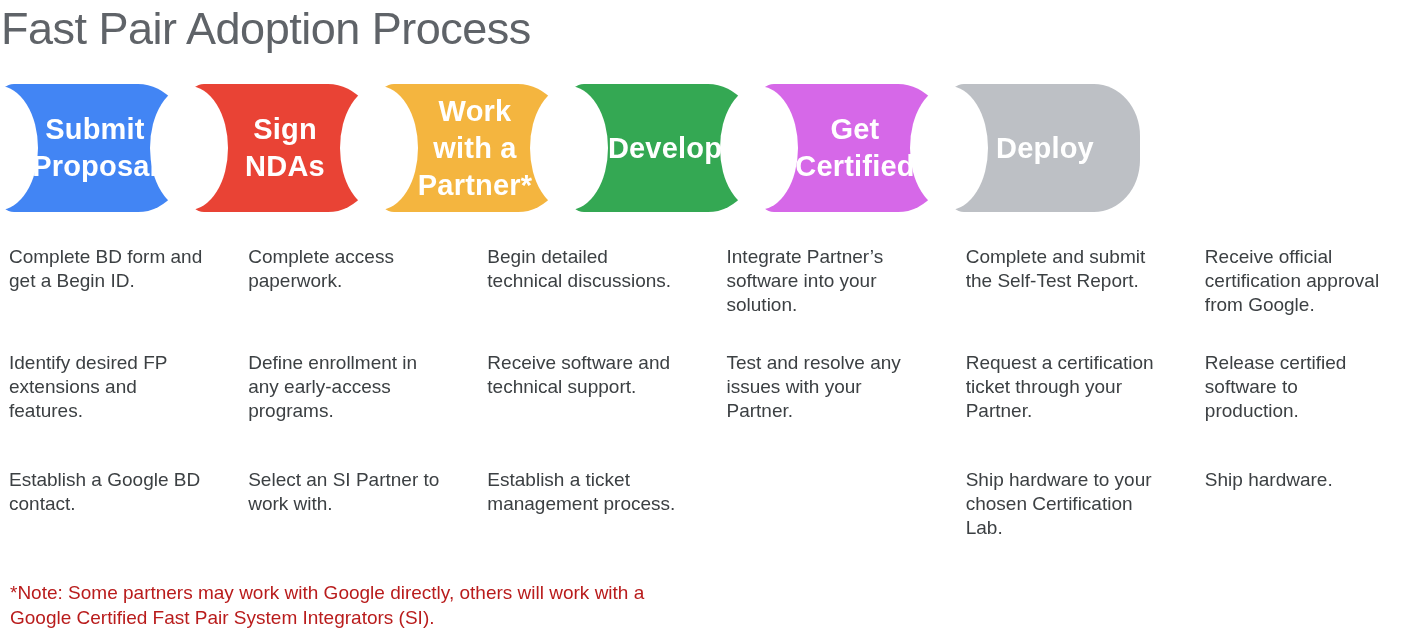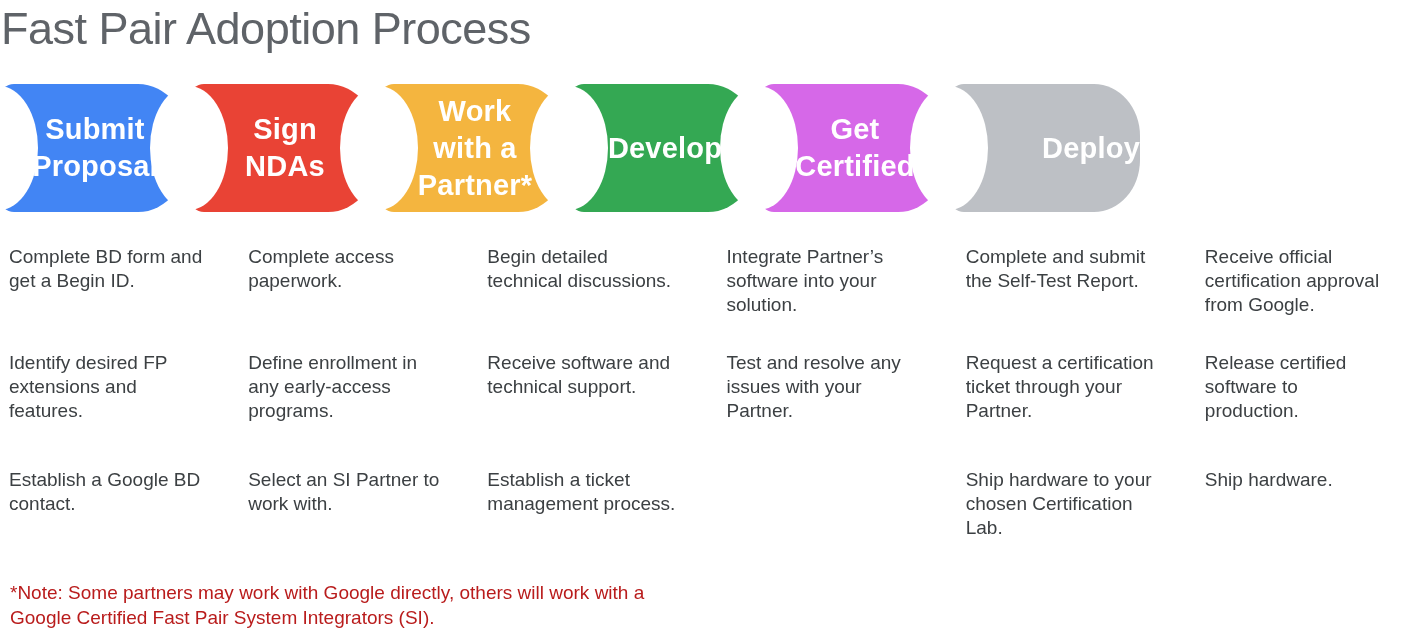--- a/index.html
+++ b/index.html
@@ -44,21 +44,20 @@
     border-top-right-radius: 52px 64px;
     border-bottom-right-radius: 52px 64px;
     display: flex;
     align-items: center;
     justify-content: center;
     overflow: visible;
   }
   .segment:last-child {
     border-top-right-radius: 46px 52px;
     border-bottom-right-radius: 46px 52px;
-    justify-content: flex-end;
   }
   .notch {
     position: absolute;
     left: -40px;
     top: 2px;
     width: 78px;
     height: 124px;
     background: #ffffff;
     border-radius: 50%;
     z-index: 1;

